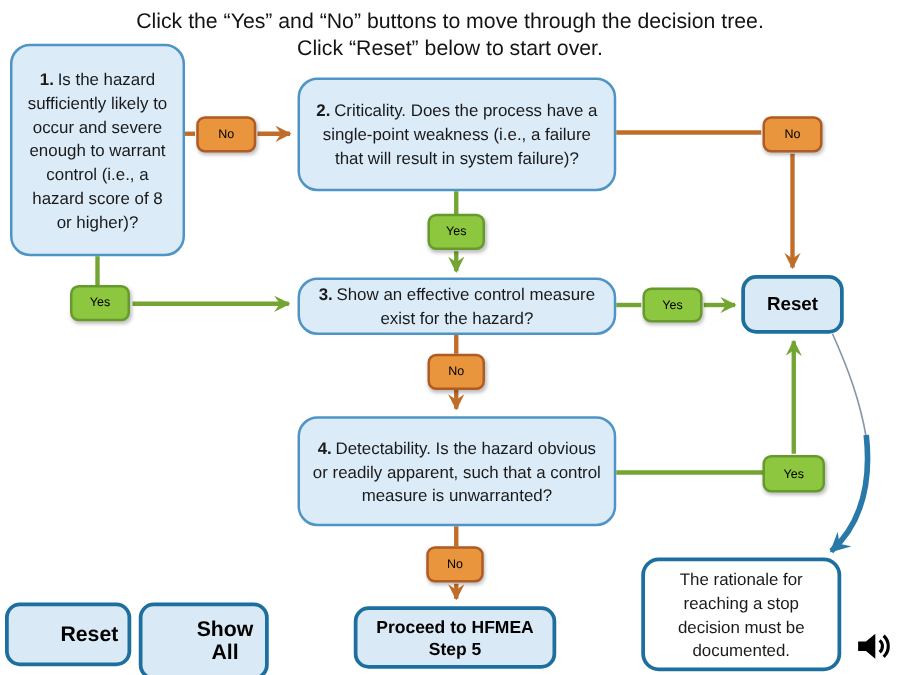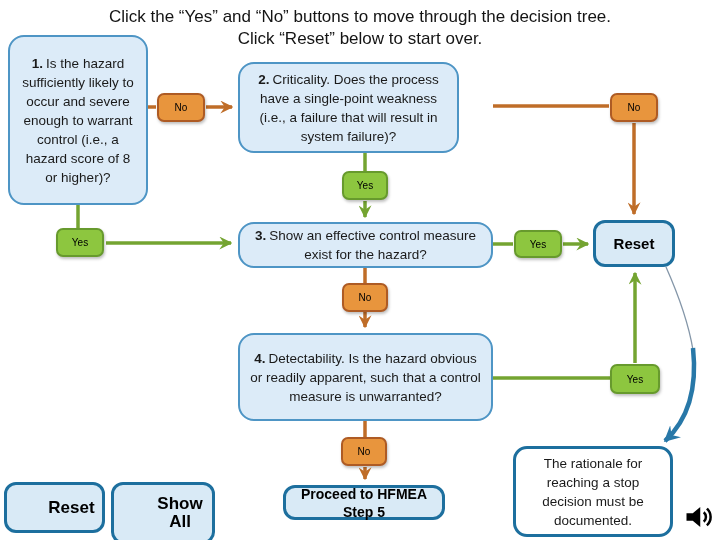--- a/index.html
+++ b/index.html
@@ -84,32 +84,32 @@
   </svg>
 
   <div class="hdr">
     <div>Click the “Yes” and “No” buttons to move through the decision tree.</div>
     <div>Click “Reset” below to start over.</div>
   </div>
 
   <div class="qbox" style="left:8px;top:35px;width:140px;height:170px;">
     <div><b class="qnum">1.</b><span>Is the hazard sufficiently likely to occur and severe enough to warrant control (i.e., a hazard score of 8 or higher)?</span></div>
   </div>
-  <div class="qbox" style="left:238px;top:62px;width:221px;height:91px;">
+  <div class="qbox" style="left:238px;top:62px;width:255px;height:91px;">
     <div><b class="qnum">2.</b><span>Criticality. Does the process have a single-point weakness (i.e., a failure that will result in system failure)?</span></div>
   </div>
   <div class="qbox" style="left:238px;top:222px;width:255px;height:46px;">
     <div><b class="qnum">3.</b><span>Show an effective control measure exist for the hazard?</span></div>
   </div>
   <div class="qbox" style="left:238px;top:333px;width:255px;height:88px;">
     <div><b class="qnum">4.</b><span>Detectability. Is the hazard obvious or readily apparent, such that a control measure is unwarranted?</span></div>
   </div>
 
   <div class="tbox" style="left:593px;top:220px;width:82px;height:47px;font-size:15px;">Reset</div>
-  <div class="tbox" style="left:283px;top:485px;width:162px;height:35px;">Proceed to HFMEA Step 5</div>
+  <div class="tbox" style="left:283px;top:485px;width:162px;height:50px;">Proceed to HFMEA Step 5</div>
   <div class="note" style="left:513px;top:446px;width:160px;height:91px;">The rationale for reaching a stop decision must be documented.</div>
 
   <div class="dbtn no" style="left:157px;top:93px;width:48px;height:29px;">No</div>
   <div class="dbtn yes" style="left:56px;top:228px;width:48px;height:29px;">Yes</div>
   <div class="dbtn yes" style="left:342px;top:171px;width:46px;height:29px;">Yes</div>
   <div class="dbtn no" style="left:610px;top:93px;width:48px;height:29px;">No</div>
   <div class="dbtn yes" style="left:514px;top:230px;width:48px;height:28px;">Yes</div>
   <div class="dbtn no" style="left:342px;top:283px;width:46px;height:29px;">No</div>
   <div class="dbtn yes" style="left:610px;top:364px;width:50px;height:30px;">Yes</div>
   <div class="dbtn no" style="left:341px;top:437px;width:46px;height:29px;">No</div>

